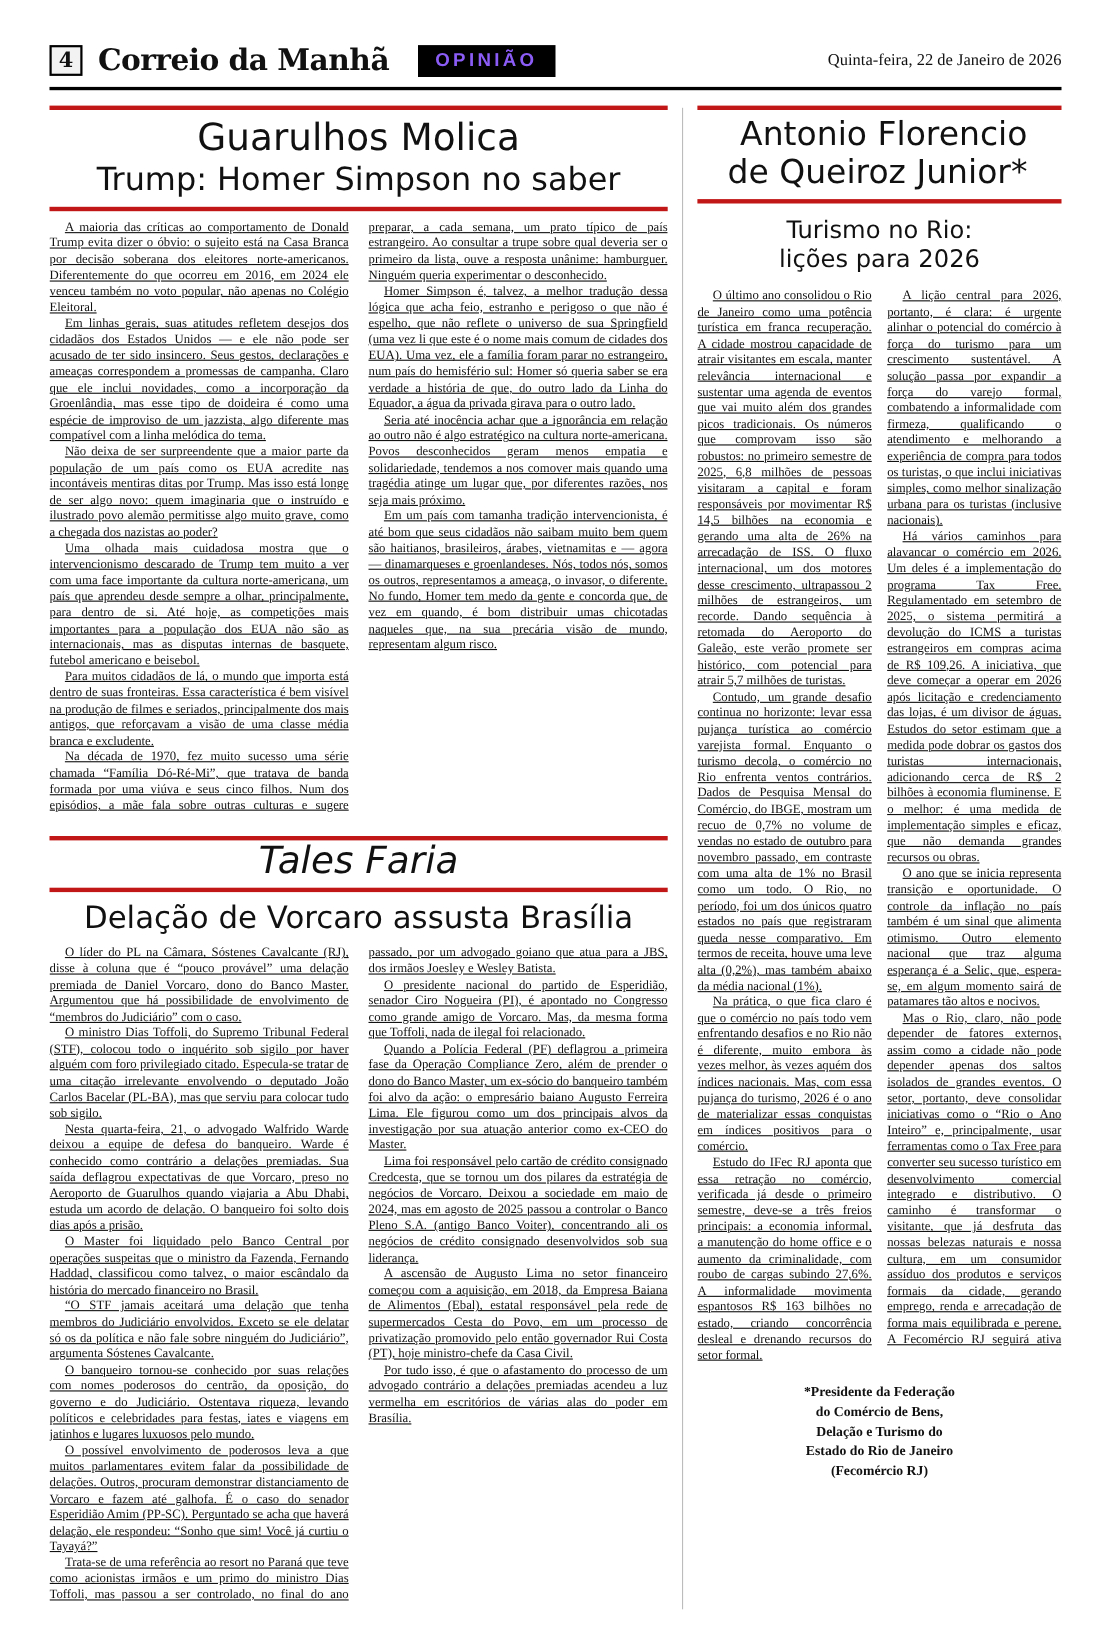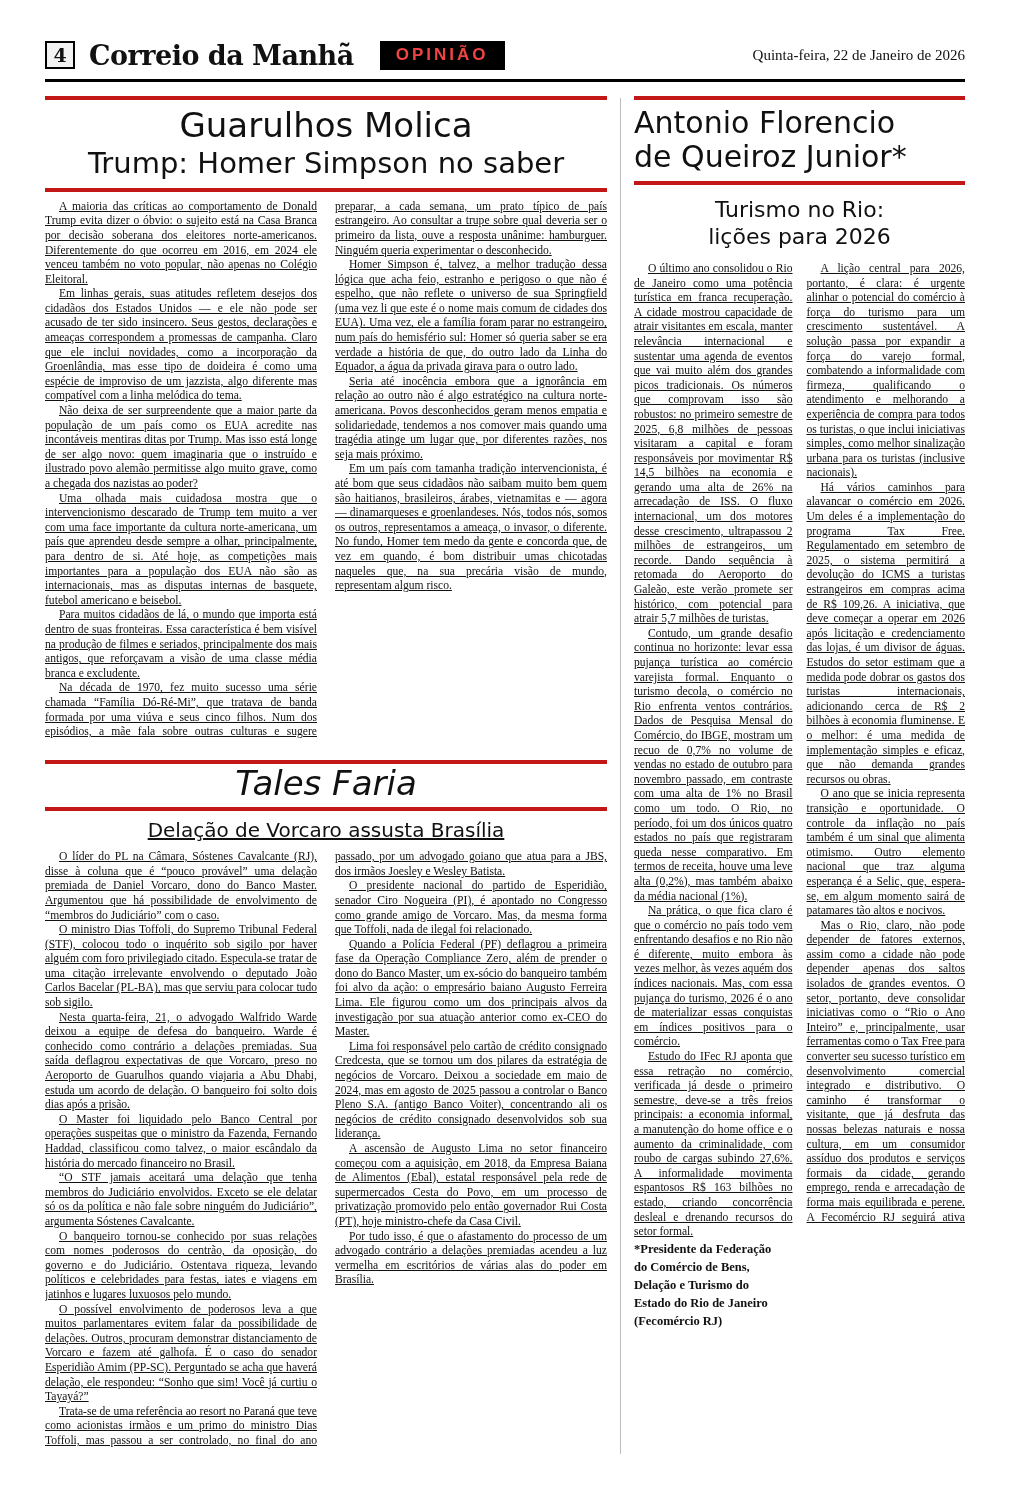--- a/index.html
+++ b/index.html
@@ -27,21 +27,21 @@
     display:flex;align-items:center;justify-content:center;
     font:bold 19px "DejaVu Serif", serif;
   }
   .masthead{
     font:bold 27px "DejaVu Serif", serif;
     letter-spacing:-0.5px;
     margin-left:14px;
     white-space:nowrap;
   }
   .section-badge{
-    background:#000;color:#ef4444;
+    background:#000;color:#8b5cf6;
     font:bold 17px "Liberation Sans", sans-serif;
     letter-spacing:3px;
     padding:4px 16px 5px;
     margin-left:26px;
   }
   .header-spacer{flex:1;}
   .edition-date{
     font:15px "Liberation Serif", serif;
     white-space:nowrap;
   }
@@ -75,46 +75,46 @@
     hyphens:auto;
   }
   .article-body p{margin:0;text-indent:14px;text-decoration:underline;}
 
   
   .molica .article-body{column-count:2;height:548px;margin-top:8px;}
 
   
   .faria{margin-top:12px;}
   .faria .author-name{margin:1px 0 5px;font-style:italic;}
-  .faria .article-headline{font-size:20px;margin:8px 0 8px;text-decoration:underline;}
+  .faria .article-headline{font-size:28px;margin:8px 0 8px;}
   .faria .article-body{column-count:2;height:604px;margin-top:4px;}
 
   
   .queiroz .author-name{
-    text-align:left;
+    text-align:right;
     font-size:30px;
     line-height:1.12;
     margin:6px 0 8px;
     max-width:300px;
   }
   .queiroz .article-headline{
     font-size:22px;
     line-height:1.2;
     max-width:232px;
     margin:12px auto 12px;
   }
   .queiroz .article-body{
     column-count:2;
     column-gap:14px;
     height:978px;
     margin-top:4px;
   }
   .signature{
-    margin-top:0;
-    text-align:left;
+    margin-top:16px;
+    text-align:center;
     font:bold 12.5px/1.45 "Liberation Serif", serif;
   }
   .signature p{margin:0;text-indent:0;}
 </style>
 </head>
 <body>
 
 <div class="page">
 
   <header class="masthead-row">
@@ -138,21 +138,21 @@
         <h1 class="article-headline">Trump: Homer Simpson no saber</h1>
         <div class="red-rule"></div>
         <div class="article-body">
             <p>A maioria das críticas ao comportamento de Donald Trump evita dizer o óbvio: o sujeito está na Casa Branca por decisão soberana dos eleitores norte-americanos. Diferentemente do que ocorreu em 2016, em 2024 ele venceu também no voto popular, não apenas no Colégio Eleitoral.</p>
             <p>Em linhas gerais, suas atitudes refletem desejos dos cidadãos dos Estados Unidos — e ele não pode ser acusado de ter sido insincero. Seus gestos, declarações e ameaças correspondem a promessas de campanha. Claro que ele inclui novidades, como a incorporação da Groenlândia, mas esse tipo de doideira é como uma espécie de improviso de um jazzista, algo diferente mas compatível com a linha melódica do tema.</p>
             <p>Não deixa de ser surpreendente que a maior parte da população de um país como os EUA acredite nas incontáveis mentiras ditas por Trump. Mas isso está longe de ser algo novo: quem imaginaria que o instruído e ilustrado povo alemão permitisse algo muito grave, como a chegada dos nazistas ao poder?</p>
             <p>Uma olhada mais cuidadosa mostra que o intervencionismo descarado de Trump tem muito a ver com uma face importante da cultura norte-americana, um país que aprendeu desde sempre a olhar, principalmente, para dentro de si. Até hoje, as competições mais importantes para a população dos EUA não são as internacionais, mas as disputas internas de basquete, futebol americano e beisebol.</p>
             <p>Para muitos cidadãos de lá, o mundo que importa está dentro de suas fronteiras. Essa característica é bem visível na produção de filmes e seriados, principalmente dos mais antigos, que reforçavam a visão de uma classe média branca e excludente.</p>
             <p>Na década de 1970, fez muito sucesso uma série chamada “Família Dó-Ré-Mi”, que tratava de banda formada por uma viúva e seus cinco filhos. Num dos episódios, a mãe fala sobre outras culturas e sugere preparar, a cada semana, um prato típico de país estrangeiro. Ao consultar a trupe sobre qual deveria ser o primeiro da lista, ouve a resposta unânime: hamburguer. Ninguém queria experimentar o desconhecido.</p>
             <p>Homer Simpson é, talvez, a melhor tradução dessa lógica que acha feio, estranho e perigoso o que não é espelho, que não reflete o universo de sua Springfield (uma vez li que este é o nome mais comum de cidades dos EUA). Uma vez, ele a família foram parar no estrangeiro, num país do hemisfério sul: Homer só queria saber se era verdade a história de que, do outro lado da Linha do Equador, a água da privada girava para o outro lado.</p>
-            <p>Seria até inocência embora que a ignorância em relação ao outro não é algo estratégico na cultura norte-americana. Povos desconhecidos geram menos empatia e solidariedade, tendemos a nos comover mais quando uma tragédia atinge um lugar que, por diferentes razões, nos seja mais próximo.</p>
+            <p>Seria até inocência achar que a ignorância em relação ao outro não é algo estratégico na cultura norte-americana. Povos desconhecidos geram menos empatia e solidariedade, tendemos a nos comover mais quando uma tragédia atinge um lugar que, por diferentes razões, nos seja mais próximo.</p>
             <p>Em um país com tamanha tradição intervencionista, é até bom que seus cidadãos não saibam muito bem quem são haitianos, brasileiros, árabes, vietnamitas e — agora — dinamarqueses e groenlandeses. Nós, todos nós, somos os outros, representamos a ameaça, o invasor, o diferente. No fundo, Homer tem medo da gente e concorda que, de vez em quando, é bom distribuir umas chicotadas naqueles que, na sua precária visão de mundo, representam algum risco.</p>
           </div>
       </section>
 
       <section class="article faria">
         <div class="red-rule"></div>
         <h2 class="author-name">Tales Faria</h2>
         <div class="red-rule"></div>
         <h1 class="article-headline">Delação de Vorcaro assusta Brasília</h1>
         <div class="article-body">

